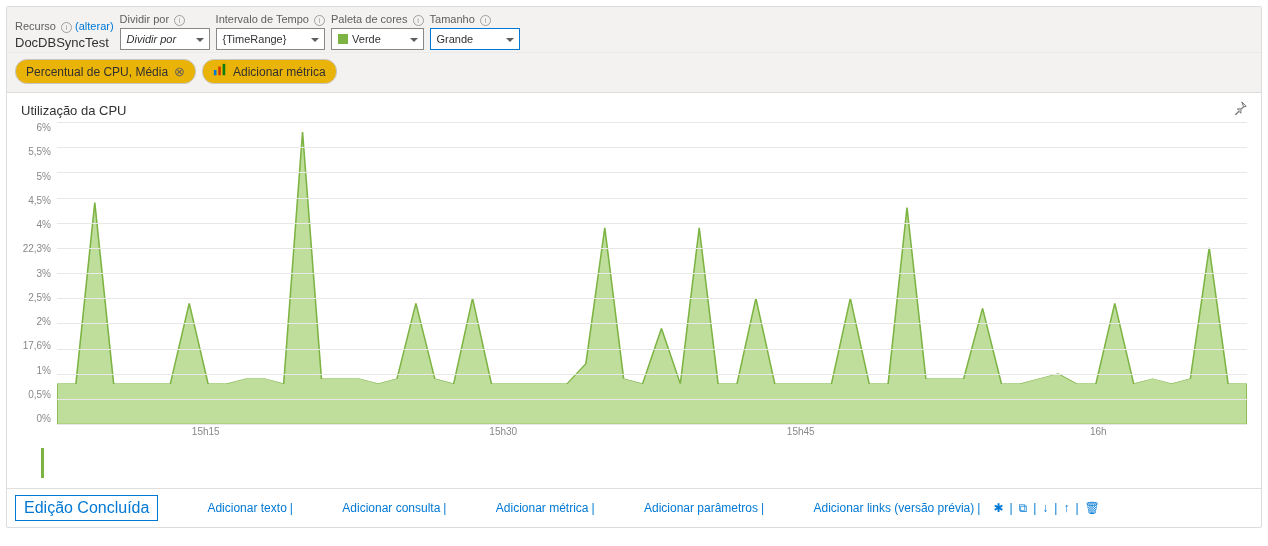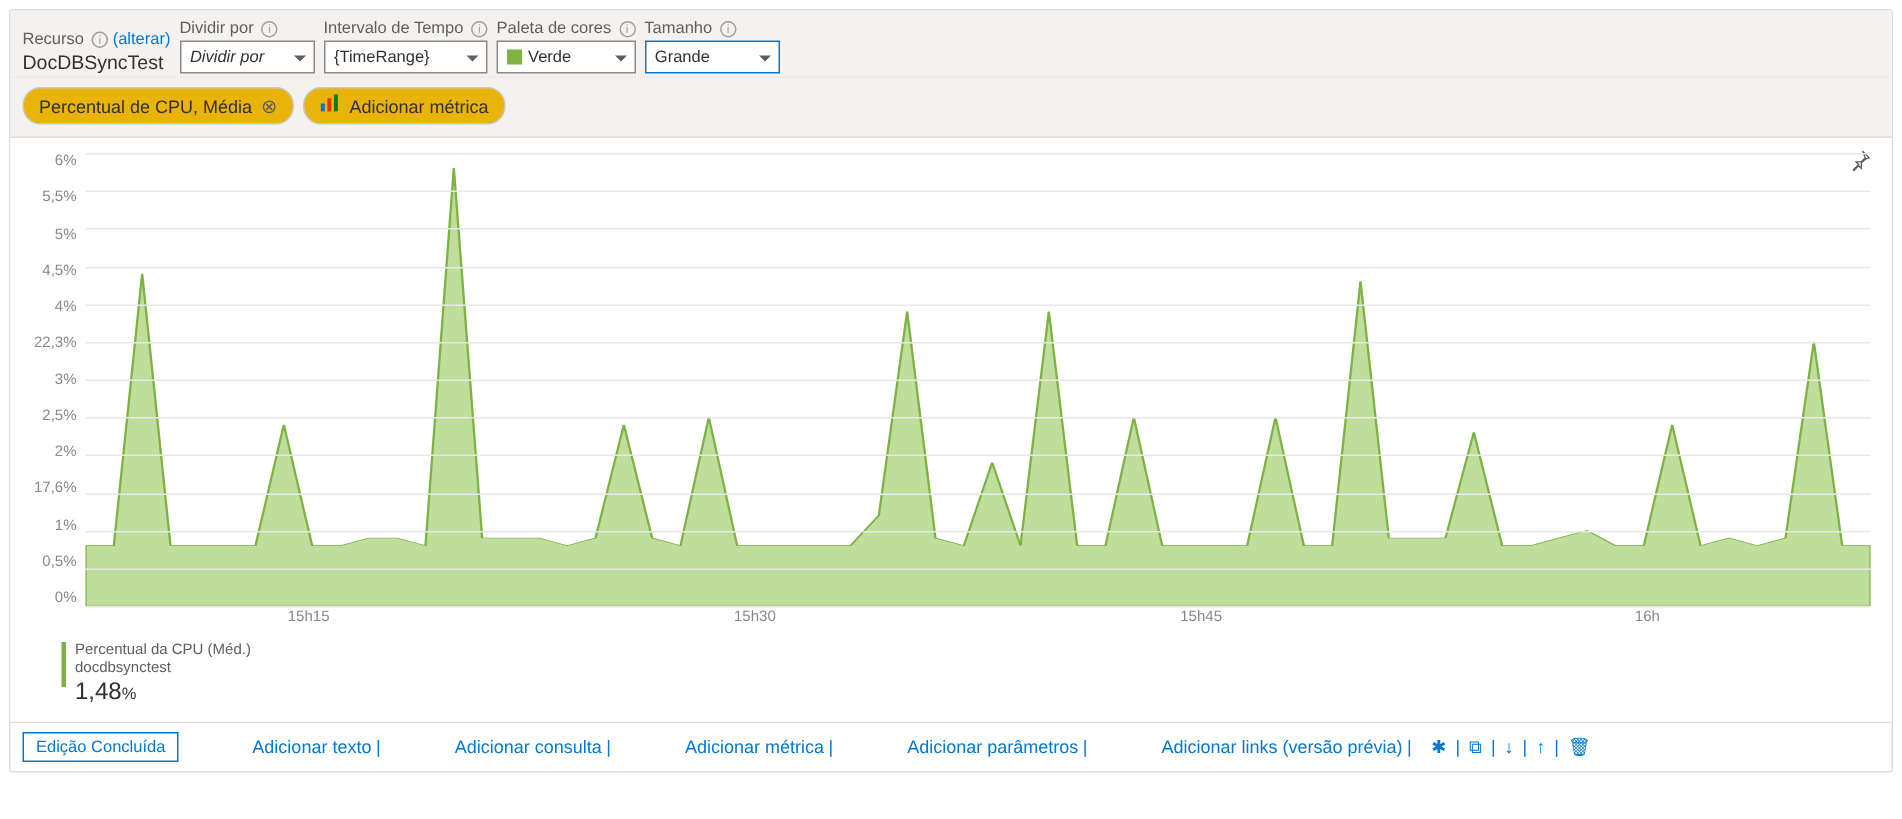--- a/index.html
+++ b/index.html
@@ -126,21 +126,21 @@
     .legend-value { font-size: 16px; color:#323130; }
     .legend-value .unit { font-size:11px; }
 
     .bottombar {
       display:flex; align-items:center; gap:6px;
       padding: 6px 8px; border-top:1px solid #e1dfdd;
       font-size:12px;
     }
     .btn-done {
       border:1px solid #0078d4; color:#0078d4; background:#fff;
-      padding:3px 8px; font-size:11px; cursor:pointer;
+      padding:3px 8px; font-size:16px; cursor:pointer;
     }
     .bottom-links a { color:#0078d4; cursor:pointer;margin-left:43px; }
     .bottom-links .sep { color:#0078d4; margin:0 3px; }
     .bottom-icons { color:#0078d4; display:flex; gap:6px; margin-left:4px; }
     .bottom-icons span { cursor:pointer; }
   </style>
 </head>
 <body>
 
 <div class="panel">
@@ -208,20 +208,21 @@
       <span>Adicionar métrica</span>
     </div>
   </div>
 
   <div class="chart-area">
     <span class="pin-icon">
       <svg width="14" height="14" viewBox="0 0 16 16">
           <path d="M10 1l5 5-3 1-3 3 0 4-2-2-4 4 0-1 4-4-2-2 4 0 3-3z" fill="none" stroke="#605e5c" stroke-width="1"></path>
         </svg>
     </span>
+    <div class="chart-title">Utilização da CPU</div>
 
     <div class="chart-wrap">
       <div class="y-labels" id="y-labels">
           <div>6%</div>
           <div>5,5%</div>
           <div>5%</div>
           <div>4,5%</div>
           <div>4%</div>
           <div>22,3%</div>
           <div>3%</div>
@@ -253,27 +254,20 @@
       <div class="x-labels" id="x-labels">
           <span style="left: 12.5%;">15h15</span>
           <span style="left: 37.5%;">15h30</span>
           <span style="left: 62.5%;">15h45</span>
           <span style="left: 87.5%;">16h</span>
         </div>
     </div>
 
     <div class="legend">
       <div class="bar"></div>
-      <div class="legend-main">
-        <div>Percentual da CPU (Méd.)</div>
-        <div>docdbsynctest</div>
-        <div class="legend-value">
-          <span>1,48</span><span class="unit">%</span>
-        </div>
-      </div>
     </div>
   </div>
 
   <div class="bottombar">
     <button class="btn-done">Edição Concluída</button>
     <span class="bottom-links">
       <a>Adicionar texto</a><span class="sep">|</span>
       <a>Adicionar consulta</a><span class="sep">|</span>
       <a>Adicionar métrica</a><span class="sep">|</span>
       <a>Adicionar parâmetros</a><span class="sep">|</span>

